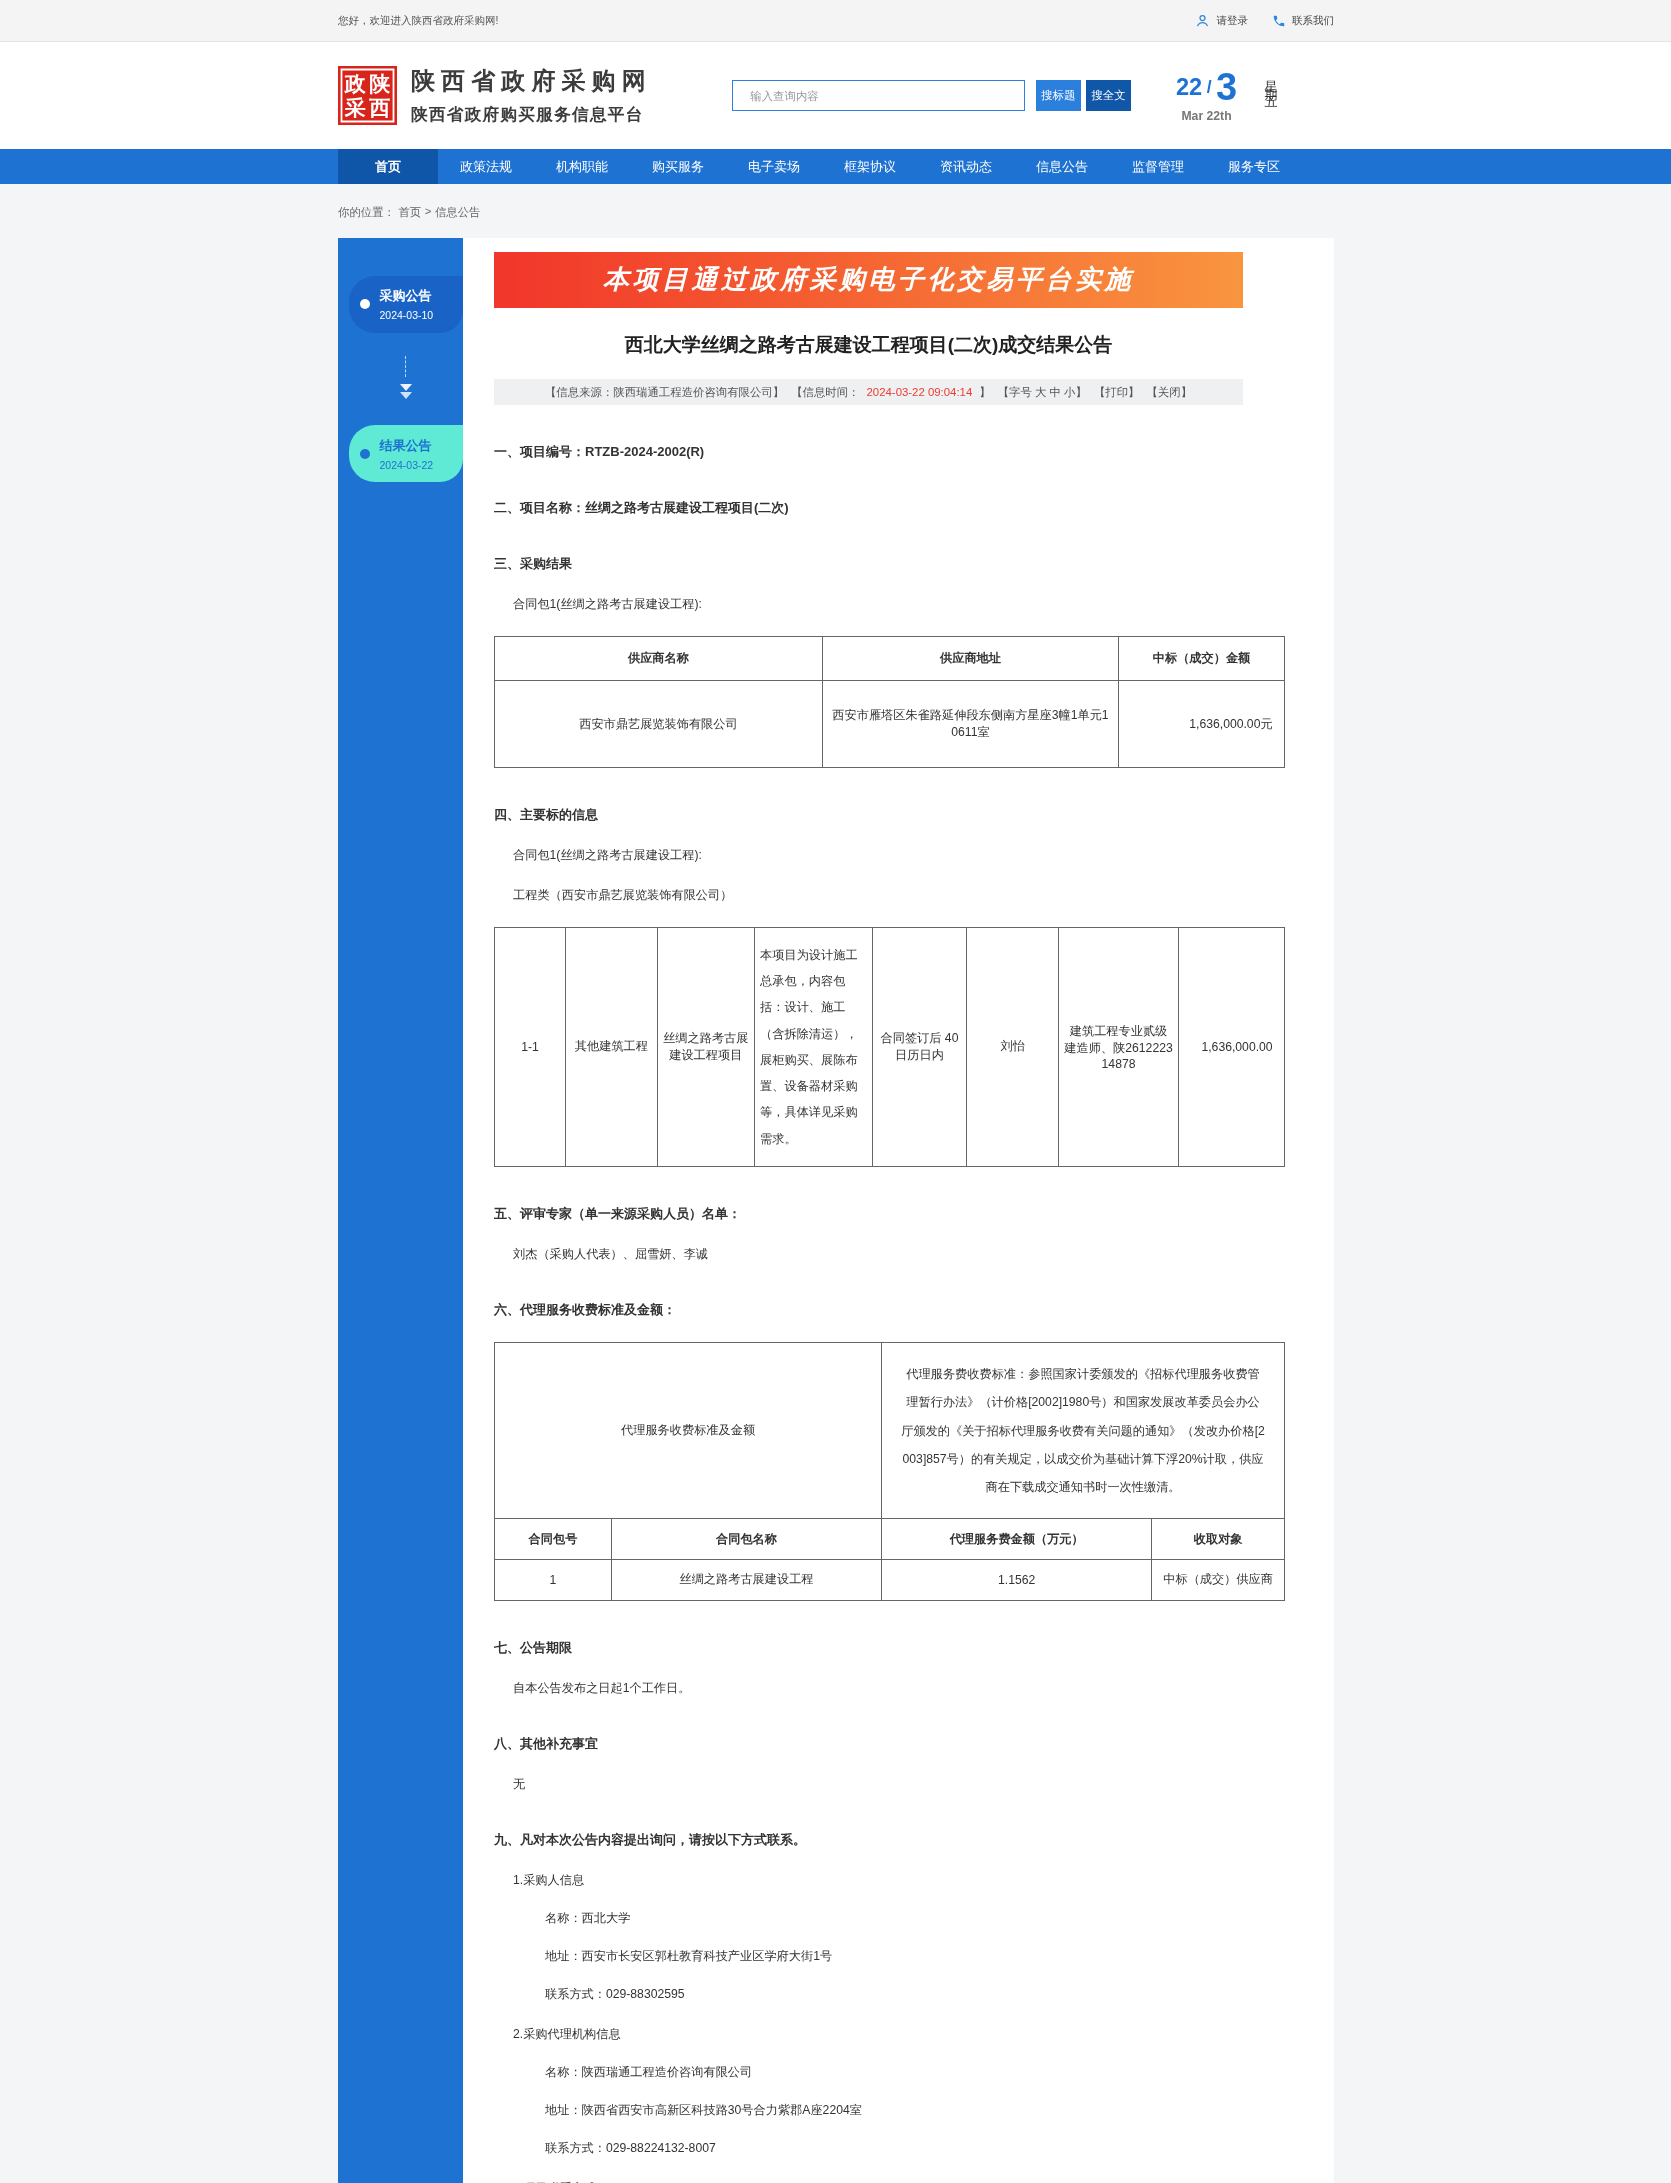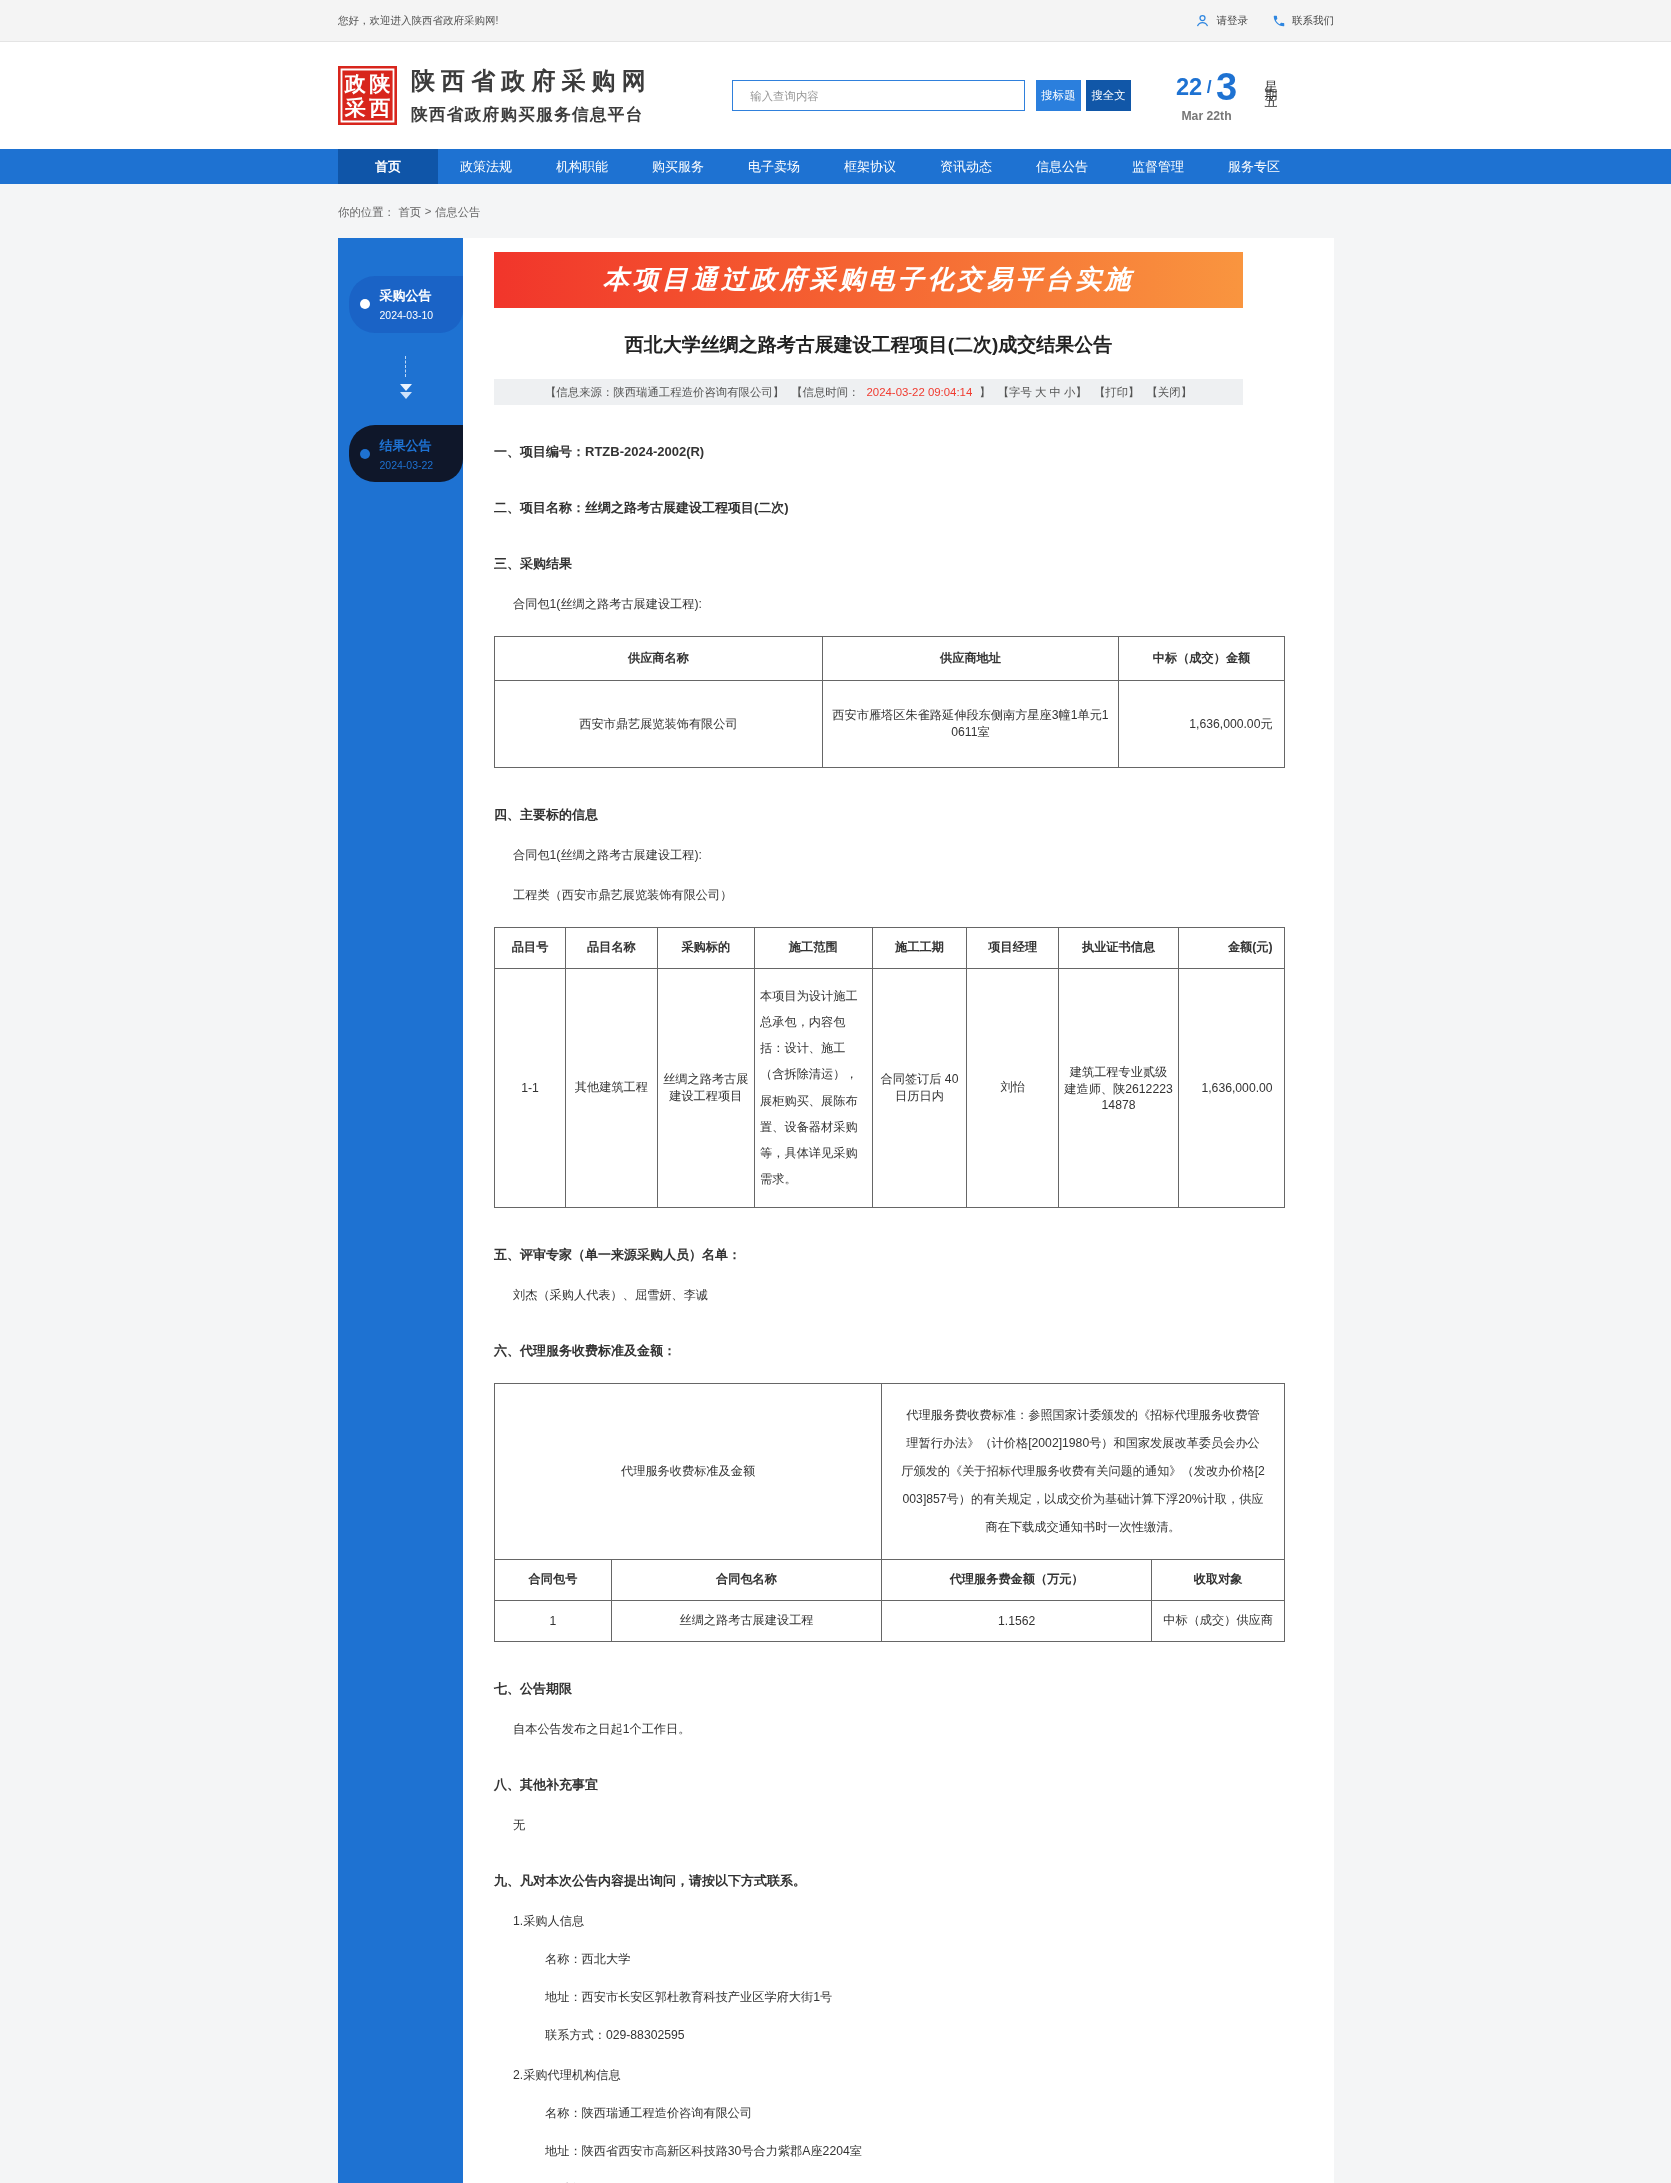--- a/index.html
+++ b/index.html
@@ -50,21 +50,21 @@
 
   
   .content { display:flex; width:996px; margin:0 auto; align-items:stretch; }
   .sidebar { width:125px; background:#1e72d2; padding-top:38px; flex-shrink:0; }
   .timeline-item { margin-left:10.5px; width:114px; border-radius:26px 0 23px 26px; padding:11.4px 0 11.4px 31px; position:relative; cursor:pointer; }
   .timeline-item .dot { position:absolute; left:11.4px; top:50%; margin-top:-5.2px; width:10.5px; height:10.5px; border-radius:50%; }
   .tl-label { font-size:13px; font-weight:bold; }
   .tl-date { font-size:10.5px; margin-top:4.4px; }
   .item-purchase { background:#1a63c6; color:#fff; }
   .item-purchase .dot { background:#fff; }
-  .item-result { background:#0f172a; color:#1e72d2; }
+  .item-result { background:#5eead4; color:#1e72d2; }
   .item-result .dot { background:#1e72d2; }
   .timeline-arrow { width:114px; margin:23px 0 26px 10.5px; display:flex; flex-direction:column; align-items:center; }
   .arrow-dash { height:21px; border-left:1.7px dashed #bcd7f7; margin-bottom:5.2px; }
   .chev { width:0; height:0; border-left:6.1px solid transparent; border-right:6.1px solid transparent; border-top:7px solid #cfe3fb; margin-top:1.7px; }
   .chev.c2 { border-top-color:#eaf3fe; }
 
   .panel { flex:1; background:#fff; padding:14px 49px 61px 31px; min-width:0; }
   .banner { height:56px; margin-right:42px; background:linear-gradient(90deg,#f1352b 0%,#f4572f 35%,#f9953f 100%); color:#fff; font-size:26px; font-weight:bold; font-style:italic; display:flex; align-items:center; justify-content:center; letter-spacing:3.5px; }
   .article-title { text-align:center; font-size:19px; color:#222; font-weight:bold; margin:24.5px 42px 0 0; }
   .meta-bar { margin:21px 42px 0 0; background:#eef0f2; min-height:26px; display:flex; align-items:center; justify-content:center; font-size:11.4px; color:#555; gap:7px; flex-wrap:wrap; }
@@ -246,30 +246,20 @@
               <col style="width:9%">
               <col style="width:11.6%">
               <col style="width:12.3%">
               <col style="width:14.9%">
               <col style="width:12%">
               <col style="width:11.6%">
               <col style="width:15.2%">
               <col style="width:13.4%">
             </colgroup>
           <tbody>
-              <tr>
-            <th>品目号</th>
-            <th>品目名称</th>
-            <th>采购标的</th>
-            <th>施工范围</th>
-            <th>施工工期</th>
-            <th>项目经理</th>
-            <th>执业证书信息</th>
-            <th class="amt">金额(元)</th>
-          </tr>
           <tr>
             <td>1-1</td>
             <td>其他建筑工程</td>
             <td>丝绸之路考古展建设工程项目</td>
             <td class="cell-long">本项目为设计施工总承包，内容包括：设计、施工（含拆除清运），展柜购买、展陈布置、设备器材采购等，具体详见采购需求。</td>
             <td>合同签订后 40 日历日内</td>
             <td>刘怡</td>
             <td>建筑工程专业贰级建造师、陕261222314878</td>
             <td class="amt">1,636,000.00</td>
           </tr>

